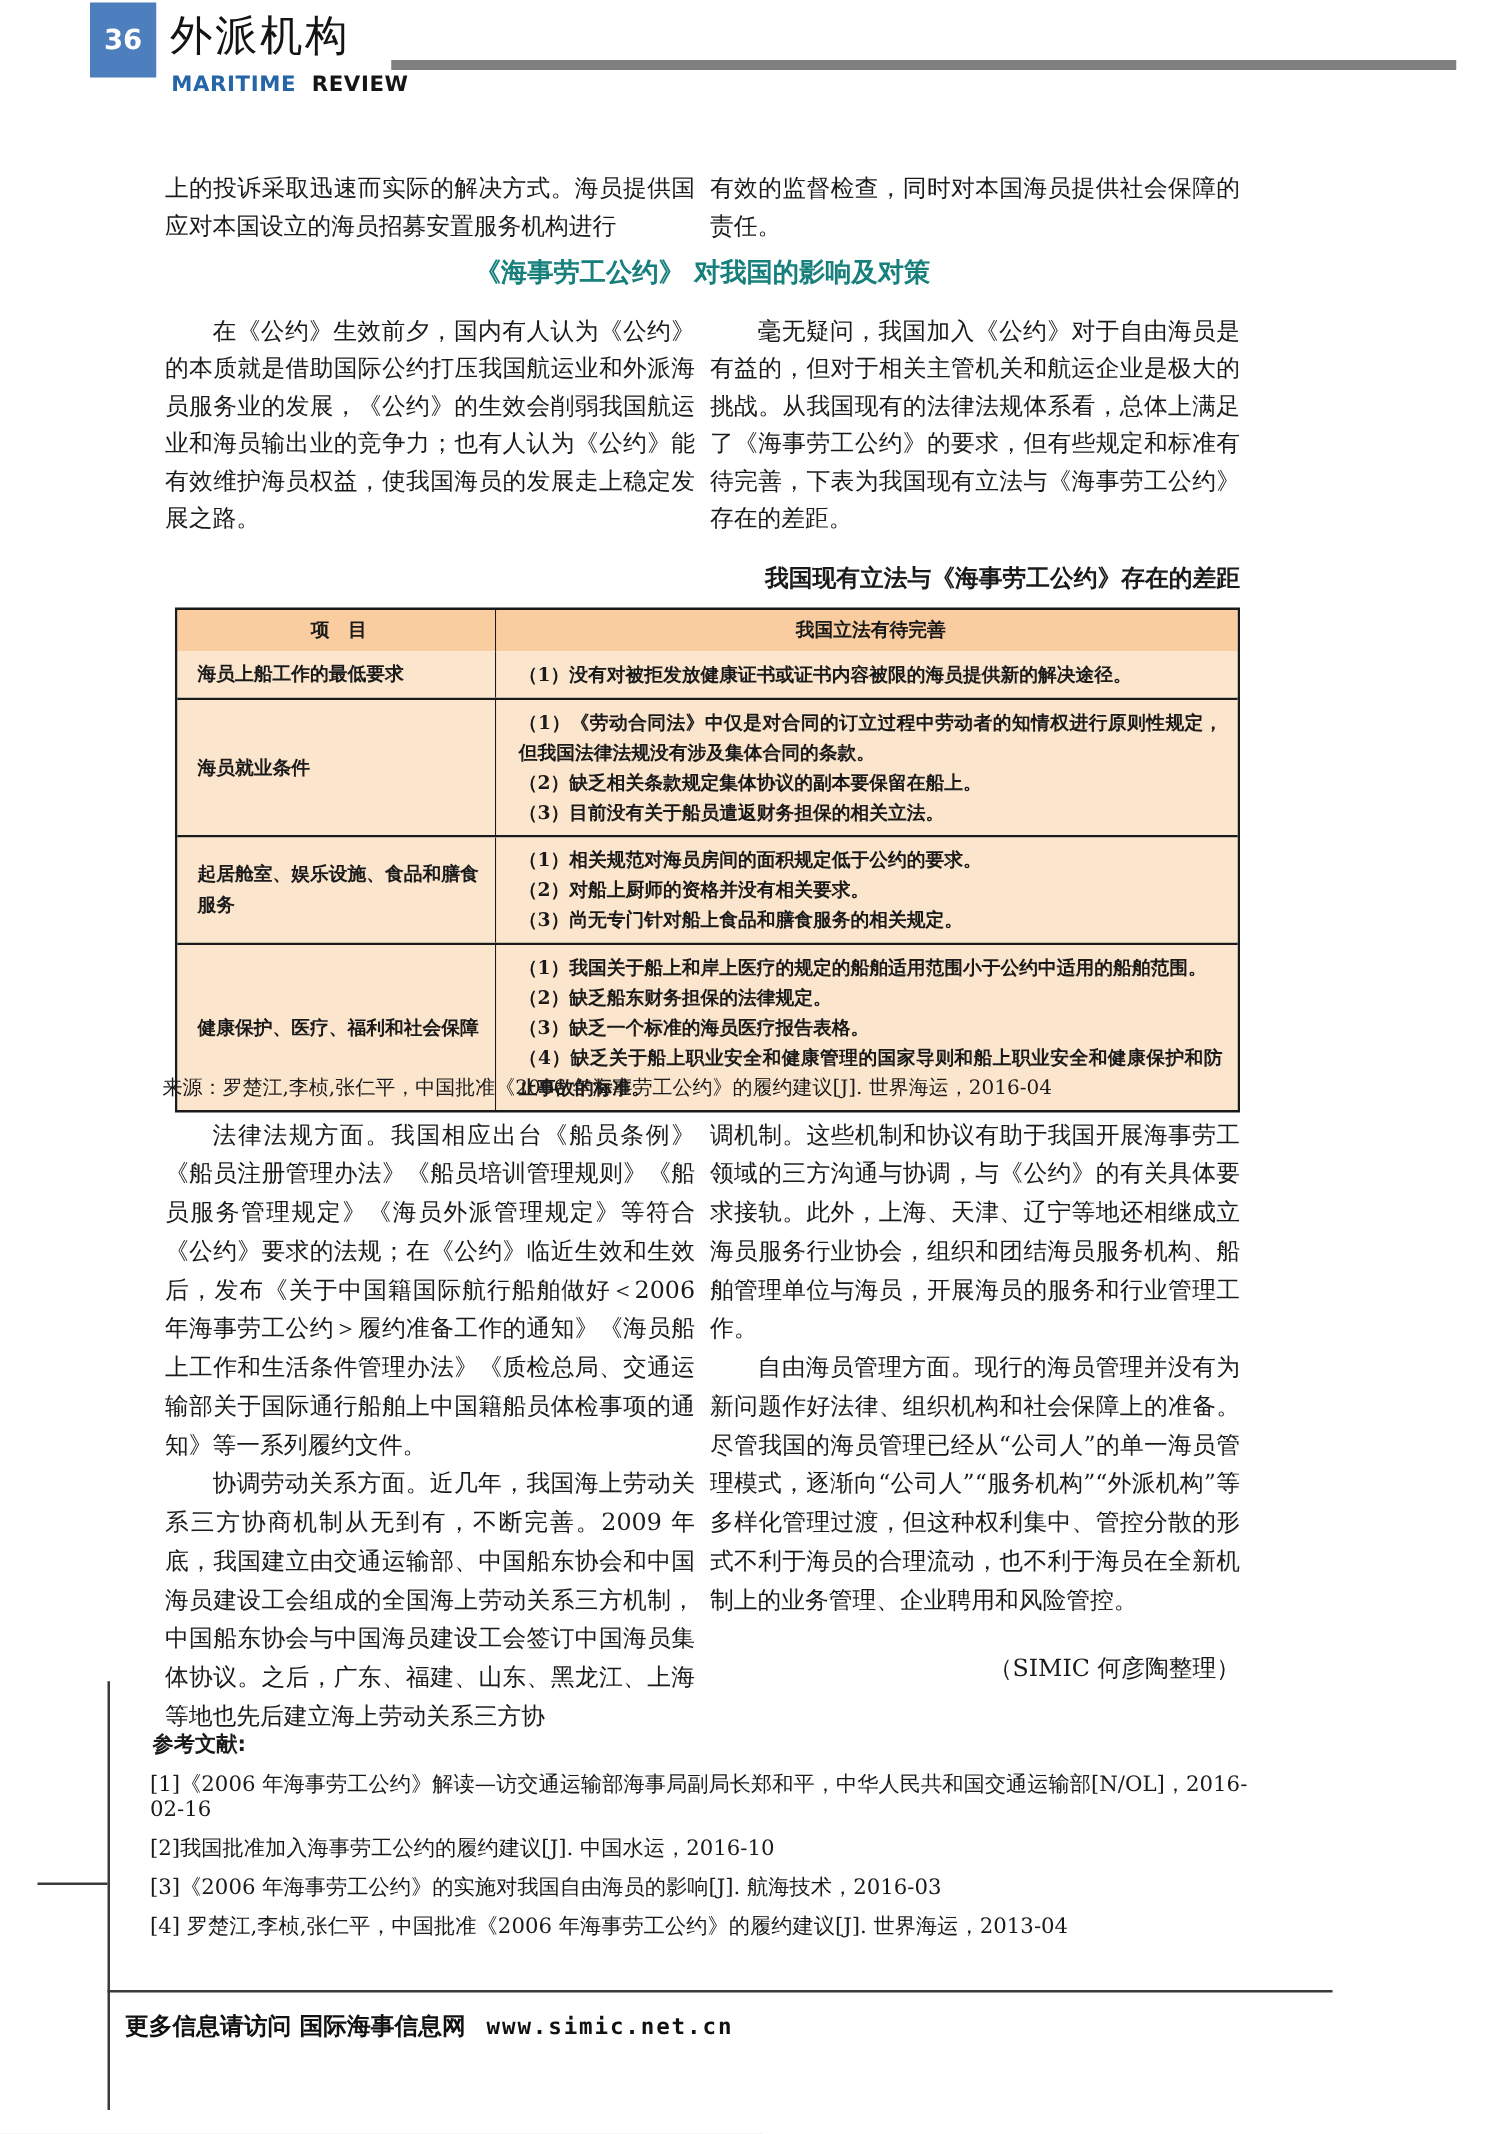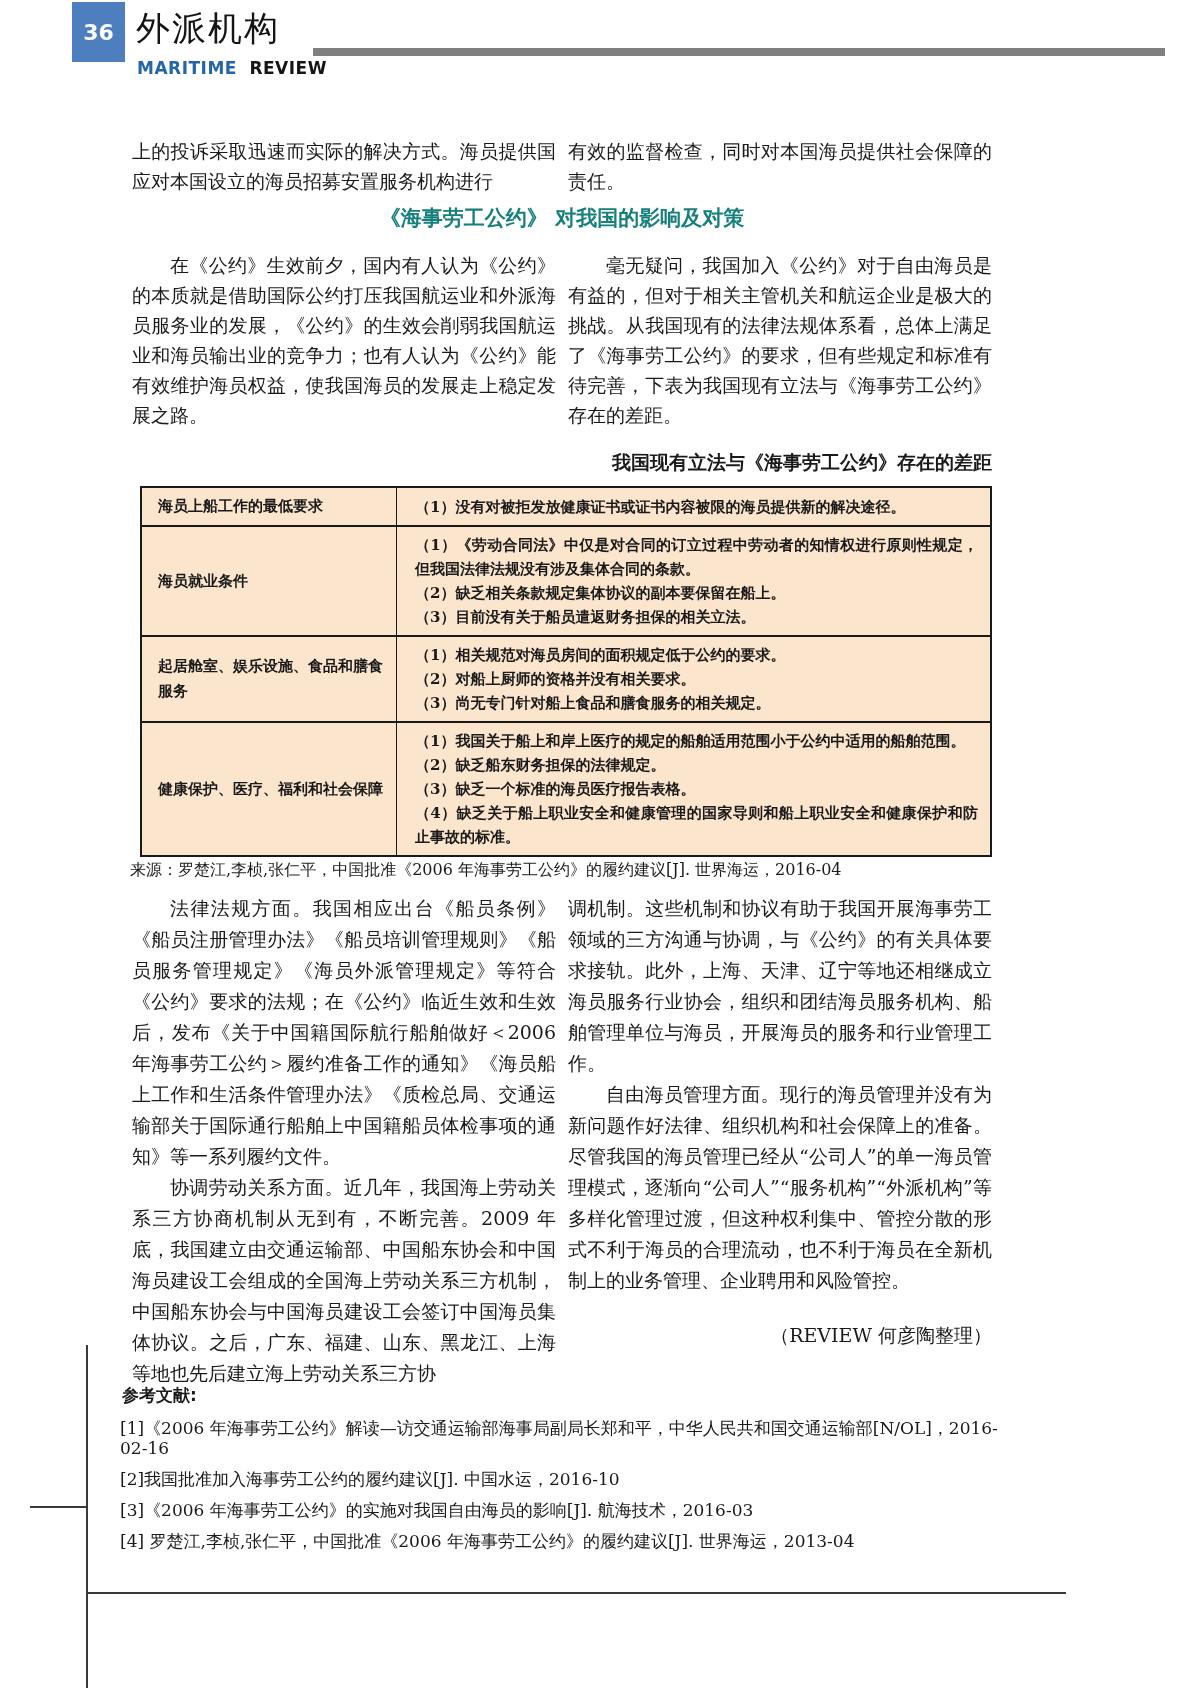--- a/index.html
+++ b/index.html
@@ -87,20 +87,24 @@
 
   <div class="col para2-left">
     <p class="indent">在《公约》生效前夕，国内有人认为《公约》的本质就是借助国际公约打压我国航运业和外派海员服务业的发展，《公约》的生效会削弱我国航运业和海员输出业的竞争力；也有人认为《公约》能有效维护海员权益，使我国海员的发展走上稳定发展之路。</p>
   </div>
   <div class="col para2-right">
     <p class="indent">毫无疑问，我国加入《公约》对于自由海员是有益的，但对于相关主管机关和航运企业是极大的挑战。从我国现有的法律法规体系看，总体上满足了《海事劳工公约》的要求，但有些规定和标准有待完善，下表为我国现有立法与《海事劳工公约》存在的差距。</p>
   </div>
 
   <div class="table-title">我国现有立法与《海事劳工公约》存在的差距</div>
   <div class="gap-table">
+    <div class="t-row t-head">
+      <div class="t-item">项　目</div>
+      <div class="t-content">我国立法有待完善</div>
+    </div>
     <div>
         <div class="t-row">
           <div class="t-item">海员上船工作的最低要求</div>
           <div class="t-content">
             <div class="t-line">（1）没有对被拒发放健康证书或证书内容被限的海员提供新的解决途径。</div>
           </div>
         </div>
         <div class="t-row">
           <div class="t-item">海员就业条件</div>
           <div class="t-content">
@@ -130,28 +134,32 @@
   </div>
   <div class="source">来源：罗楚江,李桢,张仁平，中国批准《2006 年海事劳工公约》的履约建议[J]. 世界海运，2016-04</div>
 
   <div class="col body-left">
     <p class="indent">法律法规方面。我国相应出台《船员条例》《船员注册管理办法》《船员培训管理规则》《船员服务管理规定》《海员外派管理规定》等符合《公约》要求的法规；在《公约》临近生效和生效后，发布《关于中国籍国际航行船舶做好＜2006 年海事劳工公约＞履约准备工作的通知》《海员船上工作和生活条件管理办法》《质检总局、交通运输部关于国际通行船舶上中国籍船员体检事项的通知》等一系列履约文件。</p>
     <p class="indent">协调劳动关系方面。近几年，我国海上劳动关系三方协商机制从无到有，不断完善。2009 年底，我国建立由交通运输部、中国船东协会和中国海员建设工会组成的全国海上劳动关系三方机制，中国船东协会与中国海员建设工会签订中国海员集体协议。之后，广东、福建、山东、黑龙江、上海等地也先后建立海上劳动关系三方协</p>
   </div>
   <div class="col body-right">
     <p>调机制。这些机制和协议有助于我国开展海事劳工领域的三方沟通与协调，与《公约》的有关具体要求接轨。此外，上海、天津、辽宁等地还相继成立海员服务行业协会，组织和团结海员服务机构、船舶管理单位与海员，开展海员的服务和行业管理工作。</p>
     <p class="indent">自由海员管理方面。现行的海员管理并没有为新问题作好法律、组织机构和社会保障上的准备。尽管我国的海员管理已经从“公司人”的单一海员管理模式，逐渐向“公司人”“服务机构”“外派机构”等多样化管理过渡，但这种权利集中、管控分散的形式不利于海员的合理流动，也不利于海员在全新机制上的业务管理、企业聘用和风险管控。</p>
-    <p class="byline">（REVIEW 何彦陶整理）</p>
+    <p class="byline">（SIMIC 何彦陶整理）</p>
   </div>
 
   <div class="ref-heading">参考文献:</div>
   <div class="ref-list">
       <div class="ref-item">[1]《2006 年海事劳工公约》解读—访交通运输部海事局副局长郑和平，中华人民共和国交通运输部[N/OL]，2016-02-16</div>
       <div class="ref-item">[2]我国批准加入海事劳工公约的履约建议[J]. 中国水运，2016-10</div>
       <div class="ref-item">[3]《2006 年海事劳工公约》的实施对我国自由海员的影响[J]. 航海技术，2016-03</div>
       <div class="ref-item">[4] 罗楚江,李桢,张仁平，中国批准《2006 年海事劳工公约》的履约建议[J]. 世界海运，2013-04</div>
     </div>
 
   <div class="vline"></div>
   <div class="hline-short"></div>
   <div class="footer-line"></div>
+  <div class="footer-text">
+    <span>更多信息请访问  国际海事信息网</span>
+    <span class="footer-url">www.simic.net.cn</span>
+  </div>
 
 </div>
 
 </body></html>

